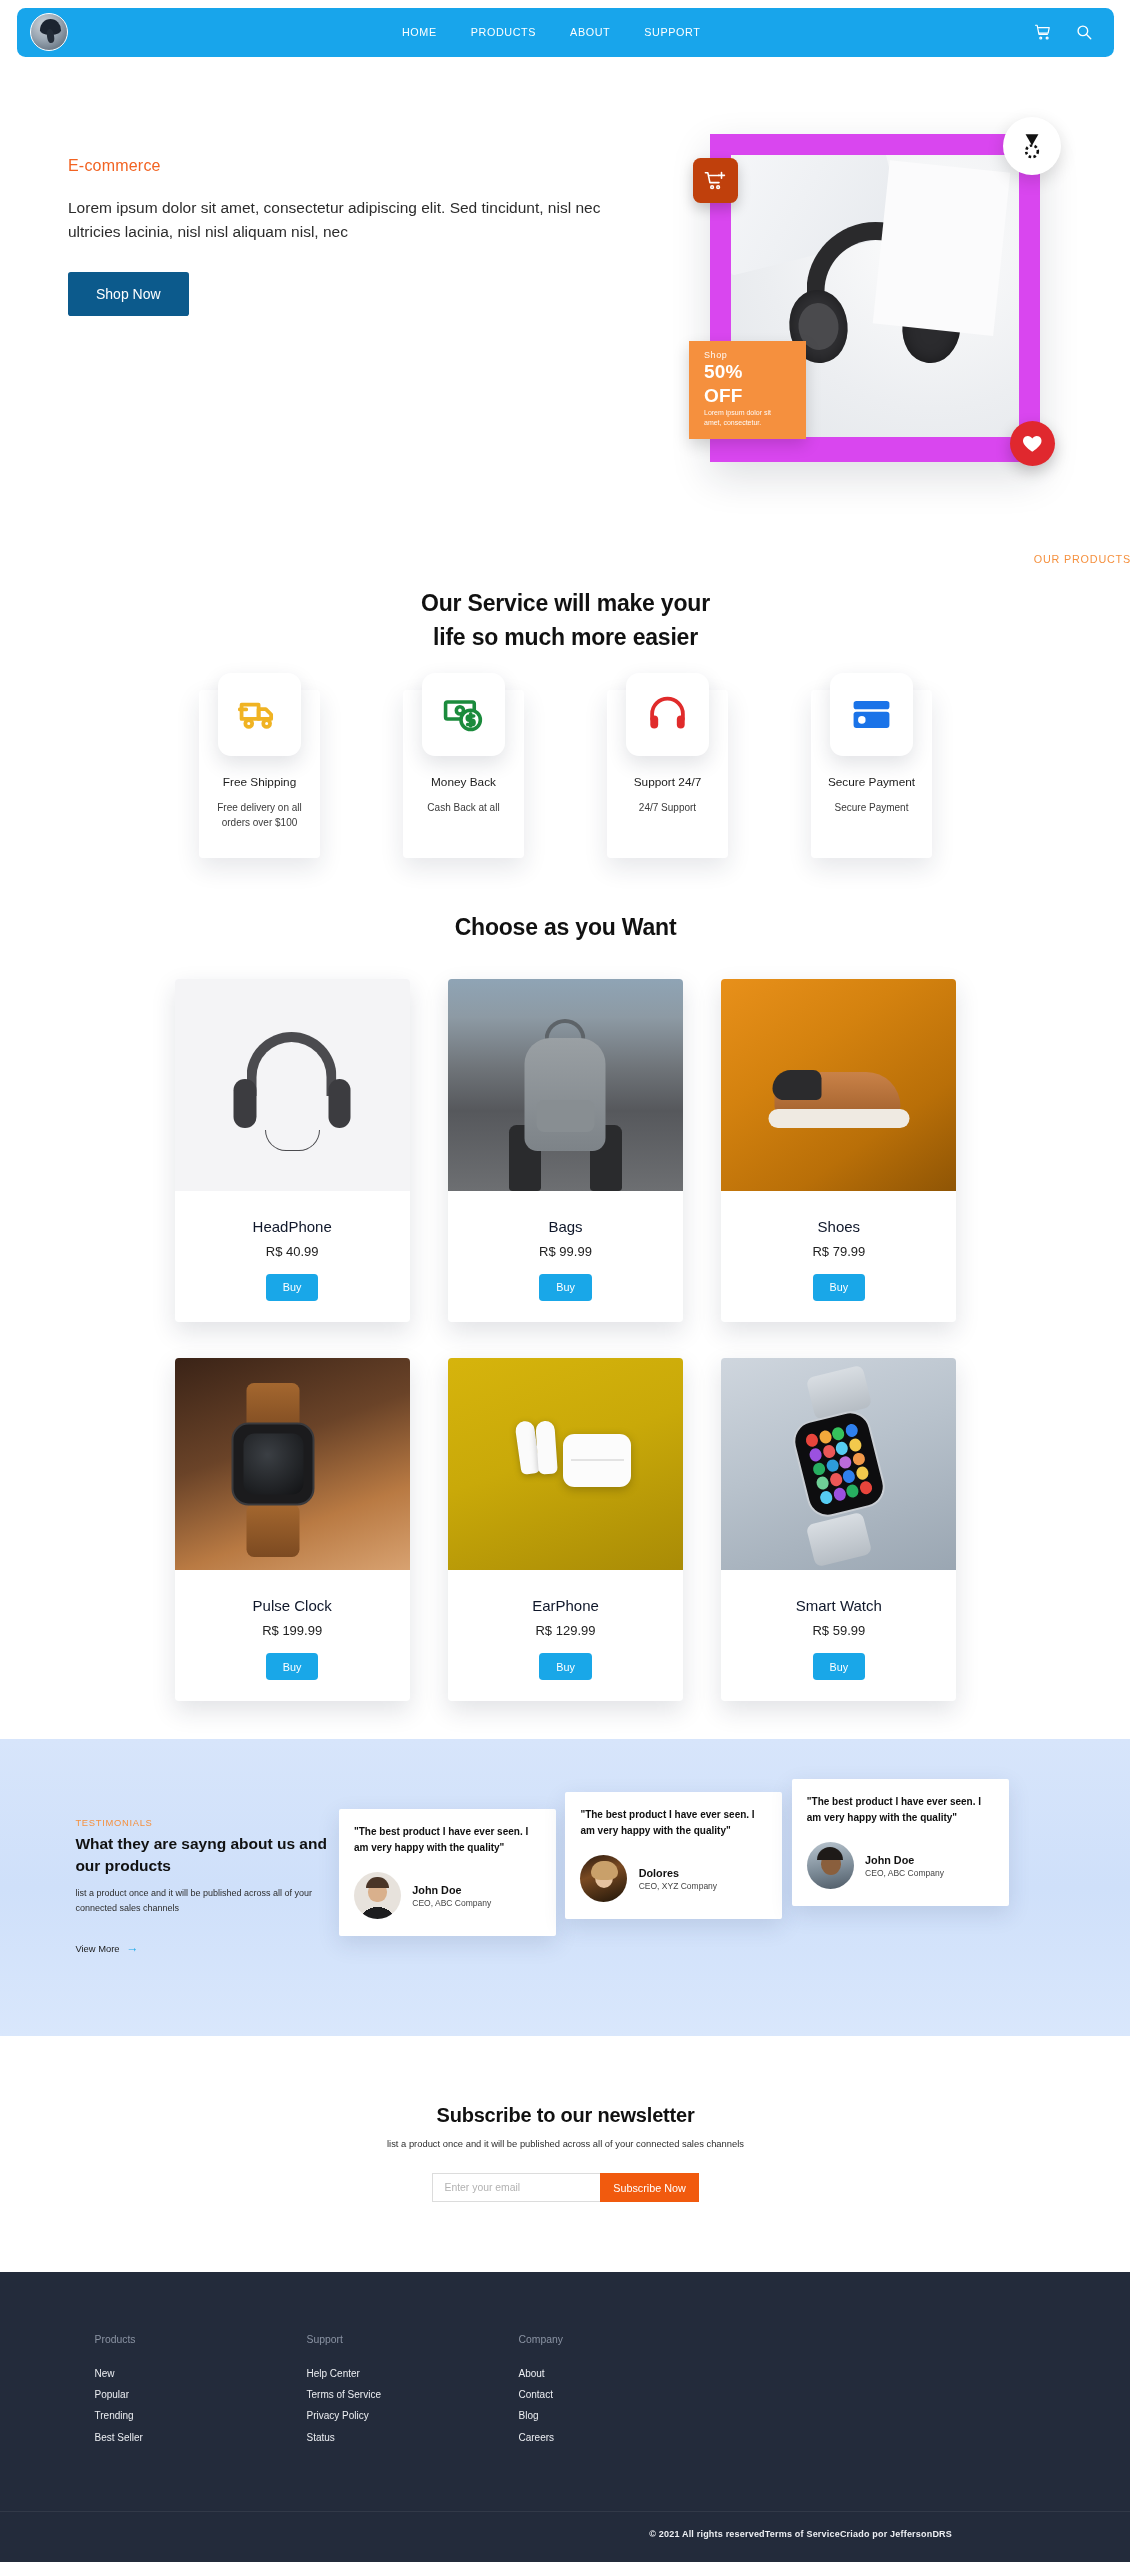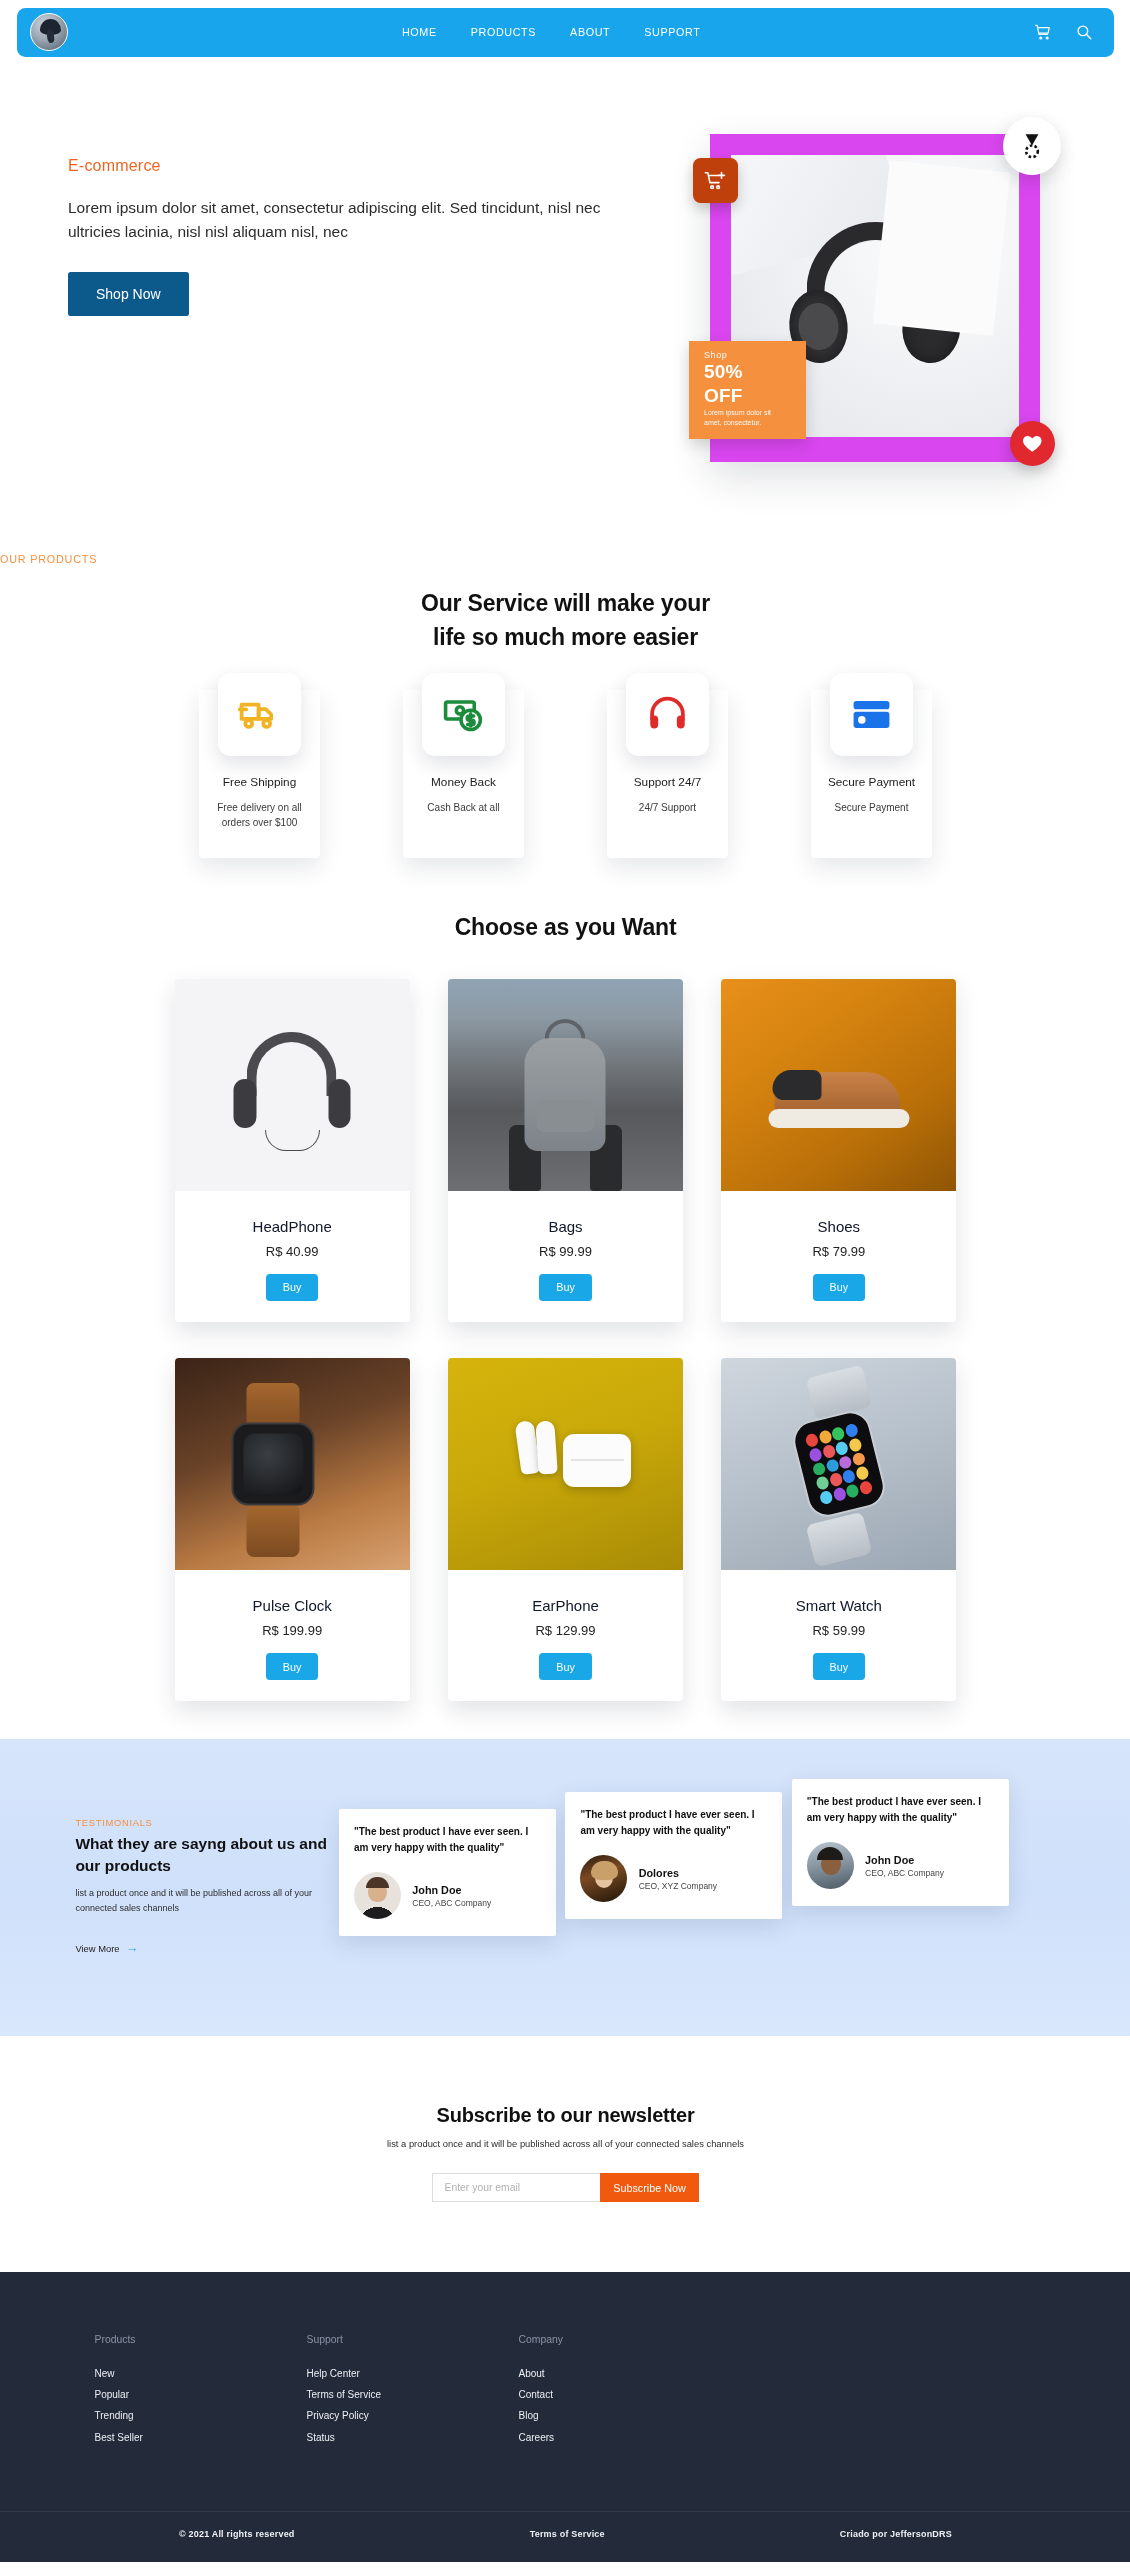--- a/index.html
+++ b/index.html
@@ -166,21 +166,21 @@
     background:#F5903E; color:#fff; padding:9.4px 21px 11.3px 15px;
     width: 117px;
     box-shadow: 0 5.7px 15px rgba(0,0,0,.16);
   }
   .promo .p1{ font-size:9px; letter-spacing:0.6px; opacity:.95; }
   .promo .p2{ font-size:19px; font-weight:bold; line-height:1.25; letter-spacing:0.2px;}
   .promo .p3{ font-size:7px; line-height:1.45; opacity:.95; }
 
   
   .sec-eyebrow{
-    text-align:left; color:#F5903E; font-size:10.8px;
+    text-align:right; color:#F5903E; font-size:10.8px;
     letter-spacing:0.8px; margin-bottom:22.6px;
   }
   .sec-title{
     text-align:center; font-size:23px; font-weight:bold; line-height:1.45;
     color:#111; letter-spacing:-0.2px;
   }
 
   
   .services-sec{ padding: 5.7px 0 21px 0; }
   .services{
@@ -326,21 +326,21 @@
   .f-soc svg{ width:14px; height:14px; }
   .f-follow{ font-size:10px; color:#e7e9ee; margin-top:49px; }
   .f-cols{ display:flex; flex:1; gap:0; }
   .f-col{ width:212px; }
   .f-col-title{ color:#8a93a3; font-size:10.4px; margin-bottom:22.6px; }
   .f-link{ display:block; color:#eceef2; font-size:10px; margin-bottom:10.4px; text-decoration:none;}
   .footer-bottom{
     margin-top:58px; padding: 17px 0 22.6px 0;
     border-top:0.9px solid rgba(255,255,255,.07);
   }
-  .fb-inner{ width:773px; margin:0 auto; display:flex; justify-content:space-between; }
+  .fb-inner{ width:773px; margin:0 auto; display:flex; justify-content:flex-end; }
   .fb-item{ font-size:9px; color:#eef0f4; font-weight:bold; letter-spacing:0.2px;}
 </style>
 </head>
 <body>
 
 <div class="page">
 
   <div class="navbar-wrap">
     <div class="navbar">
       <div class="logo"></div>

